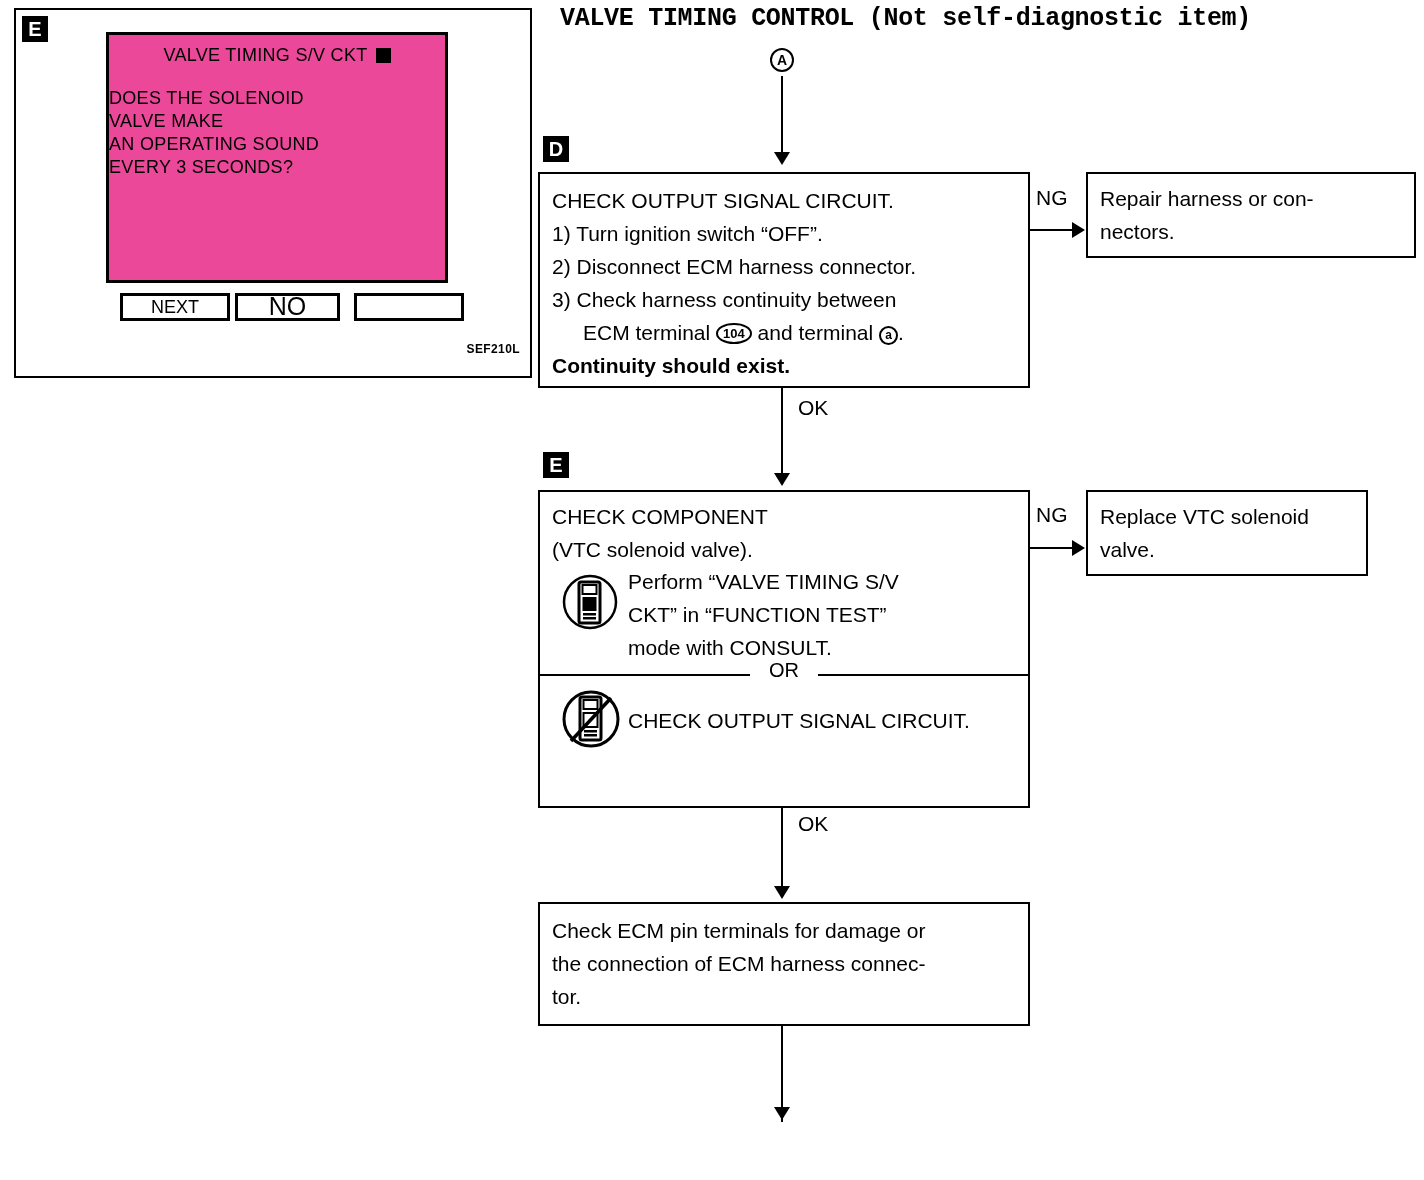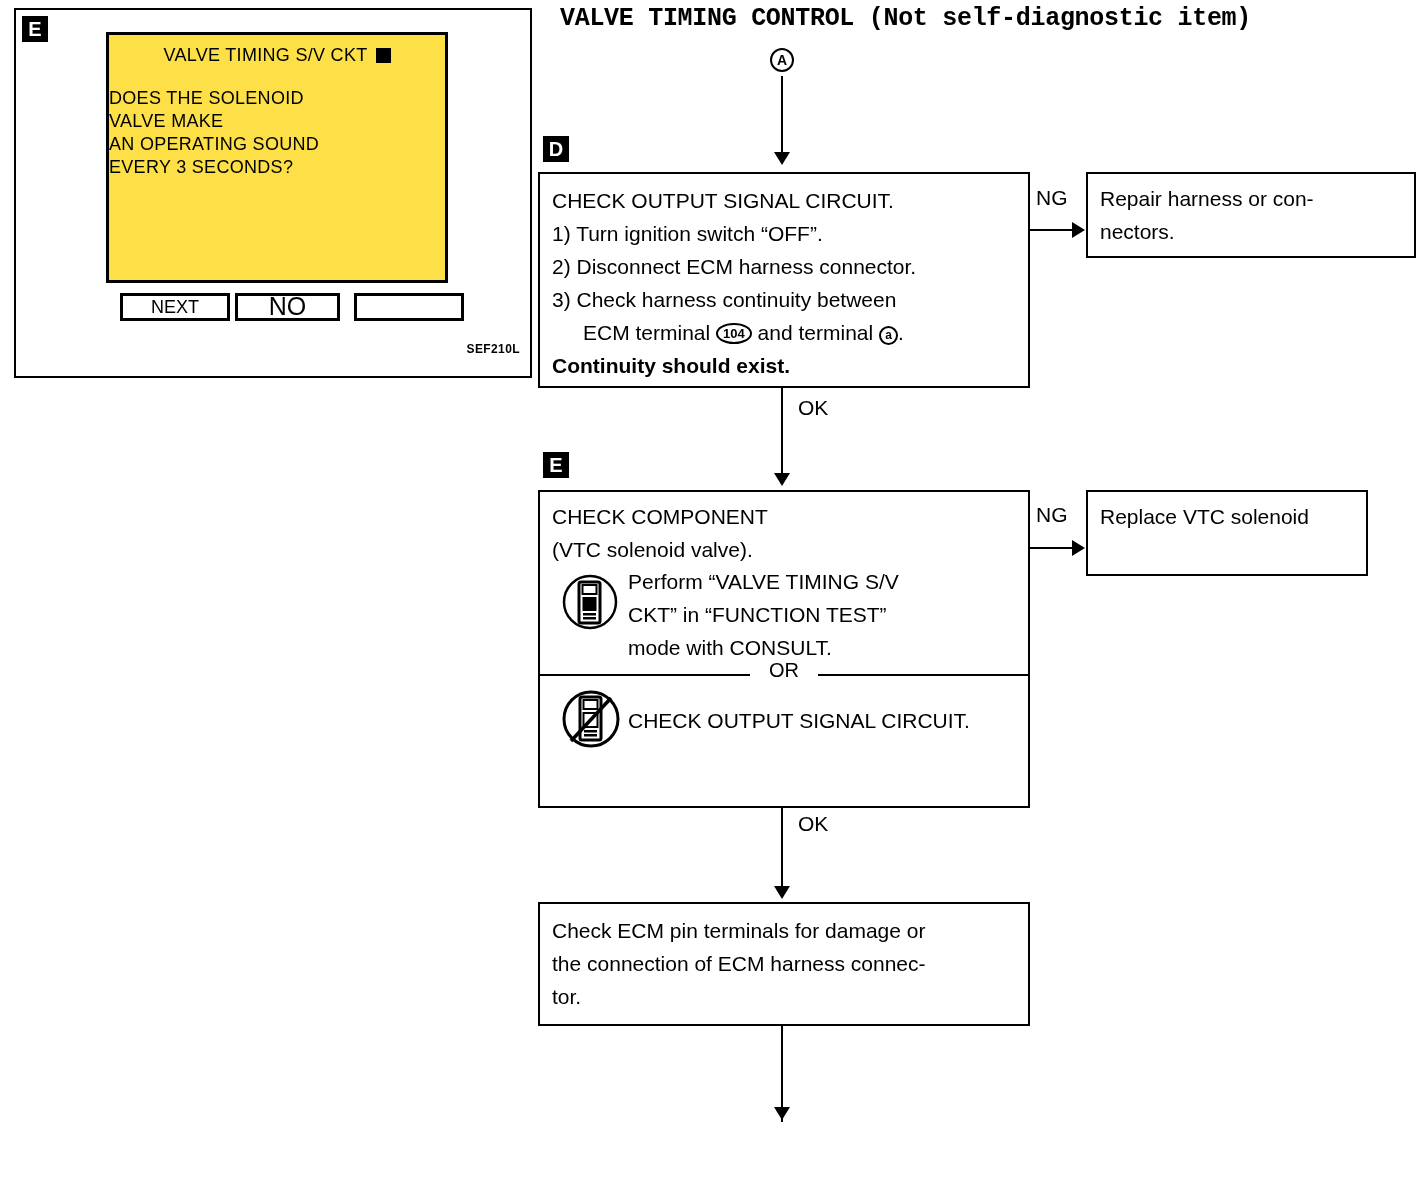--- a/index.html
+++ b/index.html
@@ -144,21 +144,21 @@
     background: #fff;
     box-sizing: border-box;
   }
   #consult-screen {
     position: absolute;
     left: 90px;
     top: 22px;
     width: 342px;
     height: 251px;
     border: 3px solid #000;
-    background: #fde047;
+    background: #ec4899;
     box-sizing: border-box;
   }
   .scr-title {
     position: absolute;
     top: 10px;
     left: 0; right: 0;
     text-align: center;
     font-size: 18px;
     letter-spacing: 0.3px;
     white-space: nowrap;
@@ -330,20 +330,21 @@
     <div class="abs bx-text" style="left:88px; top:212px;">CHECK OUTPUT SIGNAL CIRCUIT.</div>
   </div>
 
   <div class="hline" style="left:1030px; top:547px; width:52px;"></div>
   <div class="arrow-right" style="left:1072px; top:540px;"></div>
   <div class="branch-label" style="left:1036px; top:503px;">NG</div>
 
   <div class="box" style="left:1086px; top:490px; width:282px; height:86px;">
     <div style="padding:8px 0 0 12px;">
       <div class="bx-text">Replace VTC solenoid</div>
+      <div class="bx-text">valve.</div>
     </div>
   </div>
 
   <div class="vline" style="left:781px; top:808px; height:85px;"></div>
   <div class="arrow-down" style="left:774px; top:886px;"></div>
   <div class="branch-label" style="left:798px; top:812px;">OK</div>
 
   <div class="box" style="left:538px; top:902px; width:492px; height:124px;">
     <div style="padding:10px 0 0 12px;">
       <div class="bx-text">Check ECM pin terminals for damage or</div>

